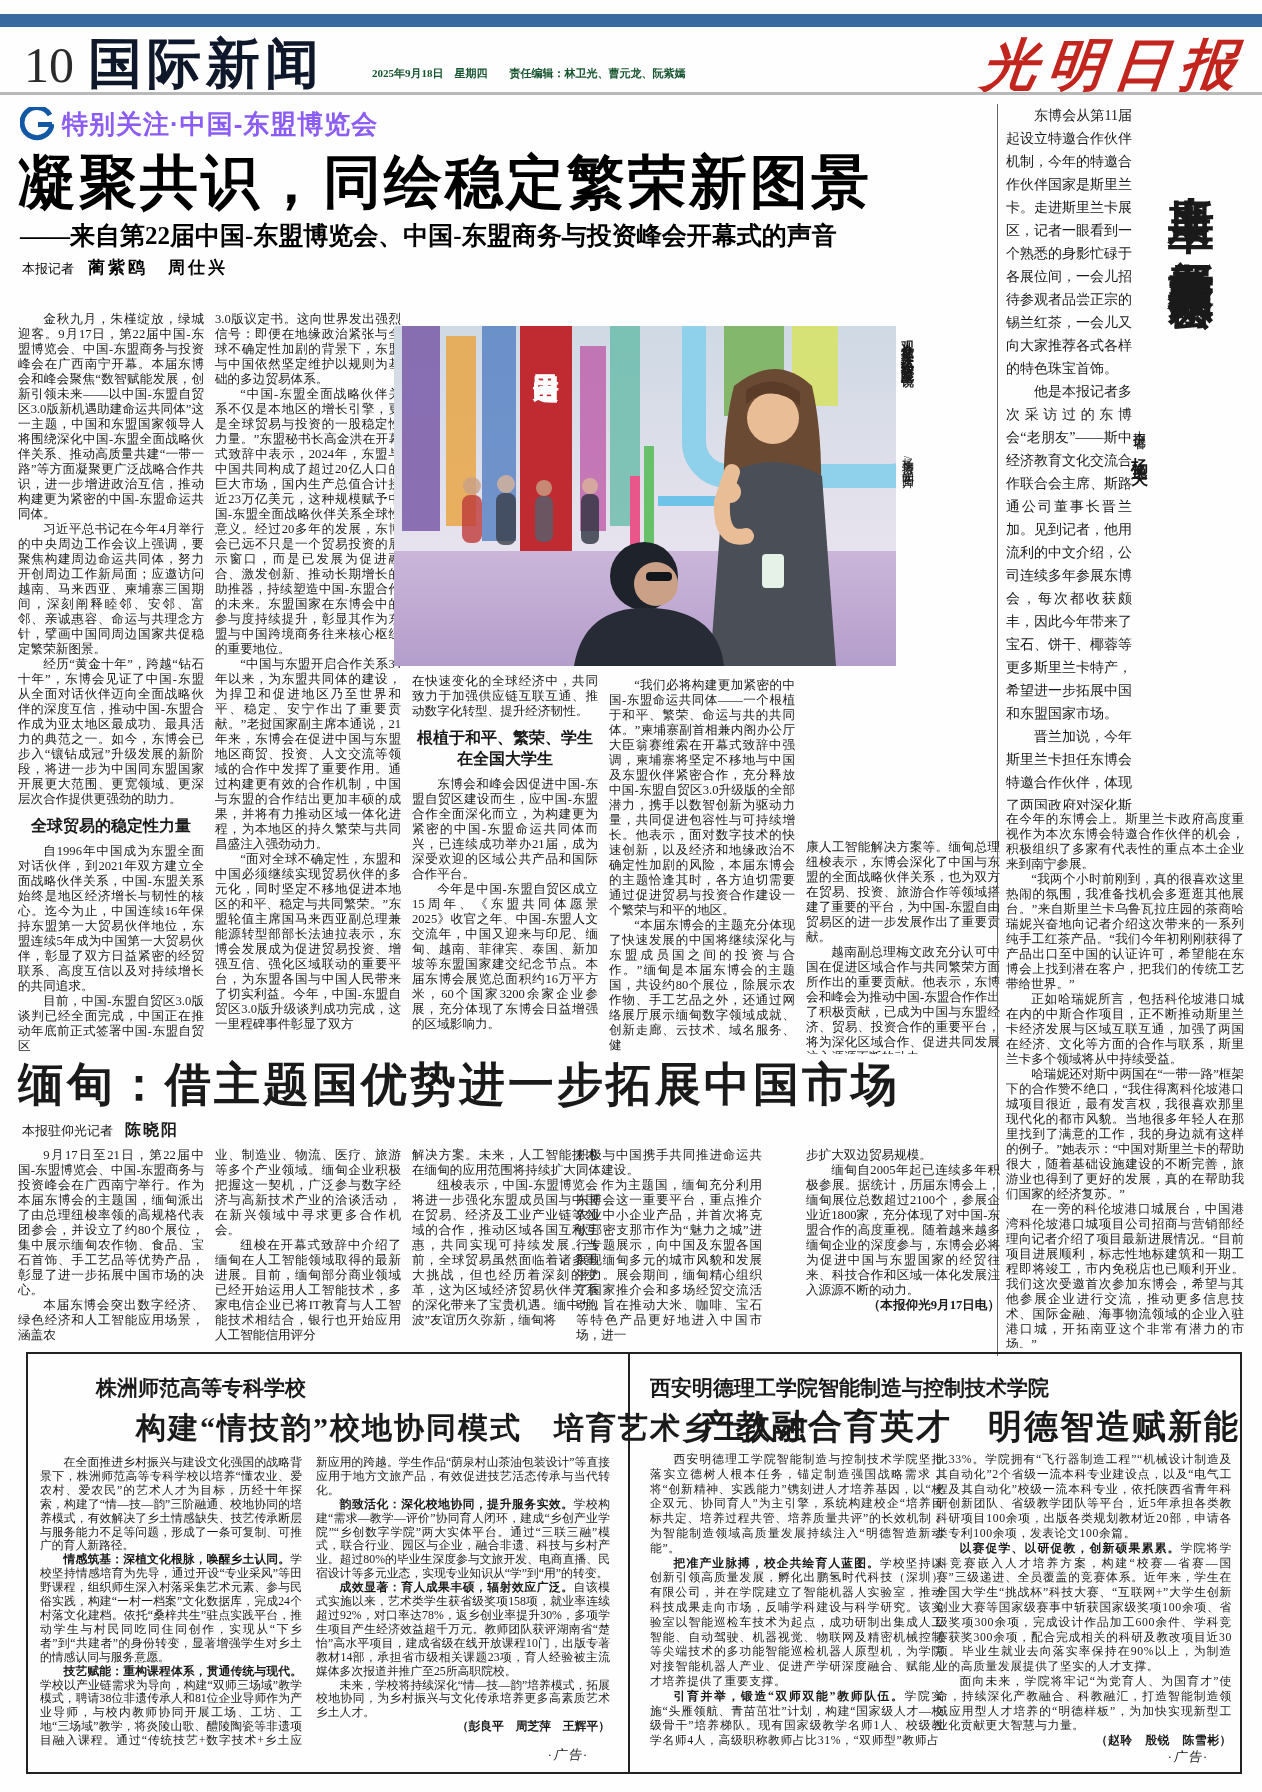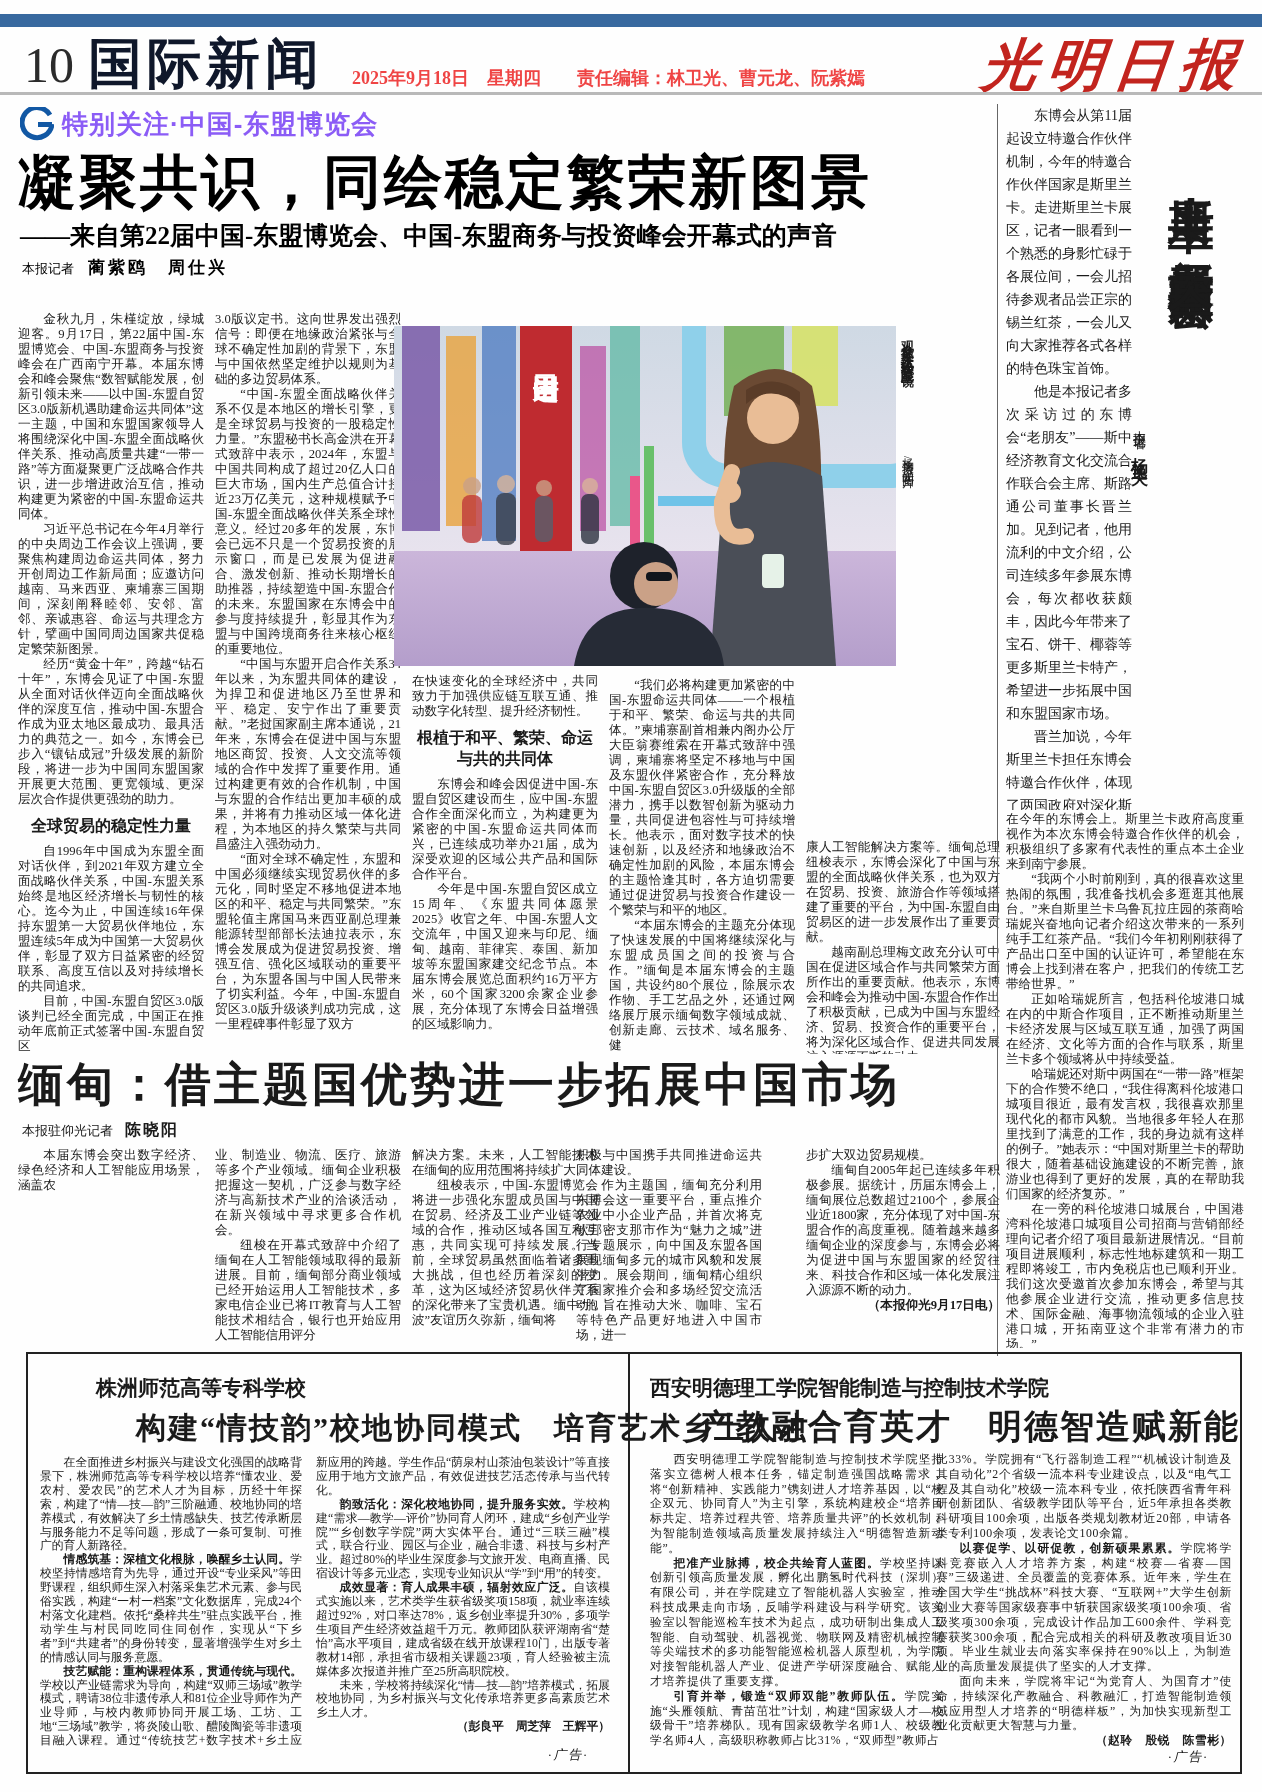--- a/index.html
+++ b/index.html
@@ -7,21 +7,21 @@
        font-family:"Liberation Serif","DejaVu Serif",serif;color:#1a1a1a;
        -webkit-font-smoothing:antialiased;overflow:hidden;}
   .abs{position:absolute;}
 
   
   #topbar{left:0;top:14px;width:1262px;height:13px;background:#38699f;}
   #page-num{left:24px;top:36px;font-size:50px;font-weight:400;color:#2b2b2b;
             font-family:"Liberation Serif",serif;}
   #section-title{left:88px;top:28px;font-size:54px;font-weight:bold;color:#0f172a;
             font-family:"Liberation Sans","DejaVu Sans",sans-serif;letter-spacing:5px;}
-  #dateline{left:352px;top:66px;font-size:18px;font-weight:bold;color:#ef4444;}
+  #dateline{left:372px;top:66px;font-size:11px;font-weight:bold;color:#14532d;}
   #masthead{right:16px;top:28px;font-size:56px;font-weight:bold;color:#c2241e;
             font-family:"Liberation Serif",serif;font-style:italic;letter-spacing:10px;
             transform:skewX(-6deg);}
   #header-rule{left:0;top:92px;width:1262px;height:3px;background:#b9b9b9;}
 
   
   #badge{left:20px;top:106px;height:36px;display:flex;align-items:center;gap:8px;}
   #badge-logo{width:34px;height:34px;position:relative;flex:0 0 auto;}
   #badge-label{font-size:26px;font-weight:bold;color:#8b5cf6;
                font-family:"Liberation Sans","DejaVu Sans",sans-serif;letter-spacing:1px;}
@@ -136,21 +136,21 @@
       <p>目前，中国-东盟自贸区3.0版谈判已经全面完成，中国正在推动年底前正式签署中国-东盟自贸区</p>
     </div>
   <div id="a1c2" class="col">
       <p class="noind">3.0版议定书。这向世界发出强烈信号：即便在地缘政治紧张与全球不确定性加剧的背景下，东盟与中国依然坚定维护以规则为基础的多边贸易体系。</p>
       <p>“中国-东盟全面战略伙伴关系不仅是本地区的增长引擎，更是全球贸易与投资的一股稳定性力量。”东盟秘书长高金洪在开幕式致辞中表示，2024年，东盟与中国共同构成了超过20亿人口的巨大市场，国内生产总值合计接近23万亿美元，这种规模赋予中国-东盟全面战略伙伴关系全球性意义。经过20多年的发展，东博会已远不只是一个贸易投资的展示窗口，而是已发展为促进融合、激发创新、推动长期增长的助推器，持续塑造中国-东盟合作的未来。东盟国家在东博会中的参与度持续提升，彰显其作为东盟与中国跨境商务往来核心枢纽的重要地位。</p>
       <p>“中国与东盟开启合作关系34年以来，为东盟共同体的建设，为捍卫和促进地区乃至世界和平、稳定、安宁作出了重要贡献。”老挝国家副主席本通说，21年来，东博会在促进中国与东盟地区商贸、投资、人文交流等领域的合作中发挥了重要作用。通过构建更有效的合作机制，中国与东盟的合作结出更加丰硕的成果，并将有力推动区域一体化进程，为本地区的持久繁荣与共同昌盛注入强劲动力。</p>
       <p>“面对全球不确定性，东盟和中国必须继续实现贸易伙伴的多元化，同时坚定不移地促进本地区的和平、稳定与共同繁荣。”东盟轮值主席国马来西亚副总理兼能源转型部部长法迪拉表示，东博会发展成为促进贸易投资、增强互信、强化区域联动的重要平台，为东盟各国与中国人民带来了切实利益。今年，中国-东盟自贸区3.0版升级谈判成功完成，这一里程碑事件彰显了双方</p>
     </div>
   <div id="a1c3" class="col">
       <p class="noind">在快速变化的全球经济中，共同致力于加强供应链互联互通、推动数字化转型、提升经济韧性。</p>
-      <div class="inhead">根植于和平、繁荣、命运与共的共同体</div>
+      <div class="inhead">根植于和平、繁荣、学生在全国大学生</div>
       <p>东博会和峰会因促进中国-东盟自贸区建设而生，应中国-东盟合作全面深化而立，为构建更为紧密的中国-东盟命运共同体而兴，已连续成功举办21届，成为深受欢迎的区域公共产品和国际合作平台。</p>
       <p>今年是中国-东盟自贸区成立15周年、《东盟共同体愿景2025》收官之年、中国-东盟人文交流年，中国又迎来与印尼、缅甸、越南、菲律宾、泰国、新加坡等东盟国家建交纪念节点。本届东博会展览总面积约16万平方米，60个国家3200余家企业参展，充分体现了东博会日益增强的区域影响力。</p>
     </div>
   <div id="a1c4" class="col">
       <p>“我们必将构建更加紧密的中国-东盟命运共同体——一个根植于和平、繁荣、命运与共的共同体。”柬埔寨副首相兼内阁办公厅大臣翁赛维索在开幕式致辞中强调，柬埔寨将坚定不移地与中国及东盟伙伴紧密合作，充分释放中国-东盟自贸区3.0升级版的全部潜力，携手以数智创新为驱动力量，共同促进包容性与可持续增长。他表示，面对数字技术的快速创新，以及经济和地缘政治不确定性加剧的风险，本届东博会的主题恰逢其时，各方迫切需要通过促进贸易与投资合作建设一个繁荣与和平的地区。</p>
       <p>“本届东博会的主题充分体现了快速发展的中国将继续深化与东盟成员国之间的投资与合作。”缅甸是本届东博会的主题国，共设约80个展位，除展示农作物、手工艺品之外，还通过网络展厅展示缅甸数字领域成就、创新走廊、云技术、域名服务、健</p>
     </div>
   <div id="a1c5" class="col">
       <p class="noind">康人工智能解决方案等。缅甸总理纽梭表示，东博会深化了中国与东盟的全面战略伙伴关系，也为双方在贸易、投资、旅游合作等领域搭建了重要的平台，为中国-东盟自由贸易区的进一步发展作出了重要贡献。</p>
       <p>越南副总理梅文政充分认可中国在促进区域合作与共同繁荣方面所作出的重要贡献。他表示，东博会和峰会为推动中国-东盟合作作出了积极贡献，已成为中国与东盟经济、贸易、投资合作的重要平台，将为深化区域合作、促进共同发展注入源源不断的动力。</p>
@@ -242,20 +242,21 @@
     <p>哈瑞妮还对斯中两国在“一带一路”框架下的合作赞不绝口，“我住得离科伦坡港口城项目很近，最有发言权，我很喜欢那里现代化的都市风貌。当地很多年轻人在那里找到了满意的工作，我的身边就有这样的例子。”她表示：“中国对斯里兰卡的帮助很大，随着基础设施建设的不断完善，旅游业也得到了更好的发展，真的在帮助我们国家的经济复苏。”</p>
     <p>在一旁的科伦坡港口城展台，中国港湾科伦坡港口城项目公司招商与营销部经理向记者介绍了项目最新进展情况。“目前项目进展顺利，标志性地标建筑和一期工程即将竣工，市内免税店也已顺利开业。我们这次受邀首次参加东博会，希望与其他参展企业进行交流，推动更多信息技术、国际金融、海事物流领域的企业入驻港口城，开拓南亚这个非常有潜力的市场。”</p>
   </div>
 
 <div id="a2-headline" class="abs">缅甸：借主题国优势进一步拓展中国市场</div>
 <div id="a2-byline" class="abs">
   <span>本报驻仰光记者</span><span class="names">陈晓阳</span>
 </div>
 <div id="a2-body" class="abs">
   <div id="a2c1" class="col">
+      <p>9月17日至21日，第22届中国-东盟博览会、中国-东盟商务与投资峰会在广西南宁举行。作为本届东博会的主题国，缅甸派出了由总理纽梭率领的高规格代表团参会，并设立了约80个展位，集中展示缅甸农作物、食品、宝石首饰、手工艺品等优势产品，彰显了进一步拓展中国市场的决心。</p>
       <p>本届东博会突出数字经济、绿色经济和人工智能应用场景，涵盖农</p>
     </div>
   <div id="a2c2" class="col">
       <p class="noind">业、制造业、物流、医疗、旅游等多个产业领域。缅甸企业积极把握这一契机，广泛参与数字经济与高新技术产业的洽谈活动，在新兴领域中寻求更多合作机会。</p>
       <p>纽梭在开幕式致辞中介绍了缅甸在人工智能领域取得的最新进展。目前，缅甸部分商业领域已经开始运用人工智能技术，多家电信企业已将IT教育与人工智能技术相结合，银行也开始应用人工智能信用评分</p>
     </div>
   <div id="a2c3" class="col">
       <p class="noind">解决方案。未来，人工智能技术在缅甸的应用范围将持续扩大。</p>
       <p>纽梭表示，中国-东盟博览会将进一步强化东盟成员国与中国在贸易、经济及工业产业链等领域的合作，推动区域各国互利互惠，共同实现可持续发展。当前，全球贸易虽然面临着诸多重大挑战，但也经历着深刻的变革，这为区域经济贸易伙伴关系的深化带来了宝贵机遇。缅中“胞波”友谊历久弥新，缅甸将</p>
     </div>

